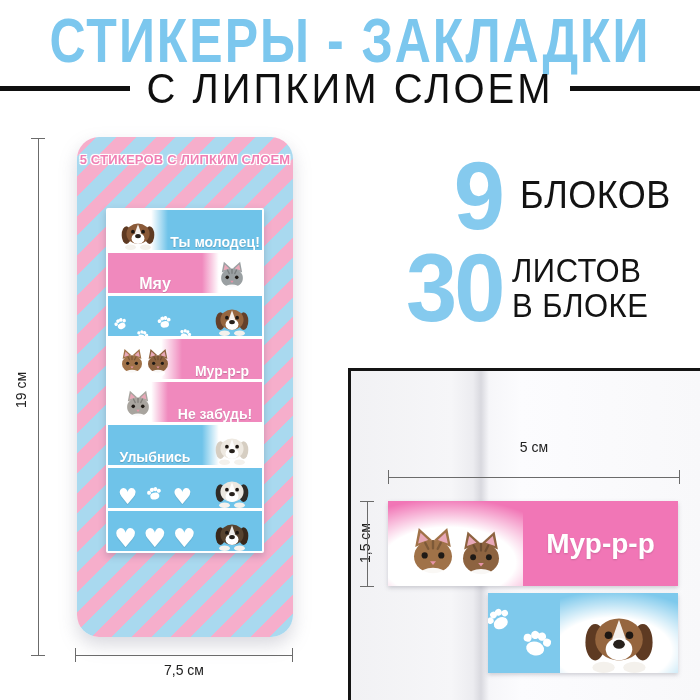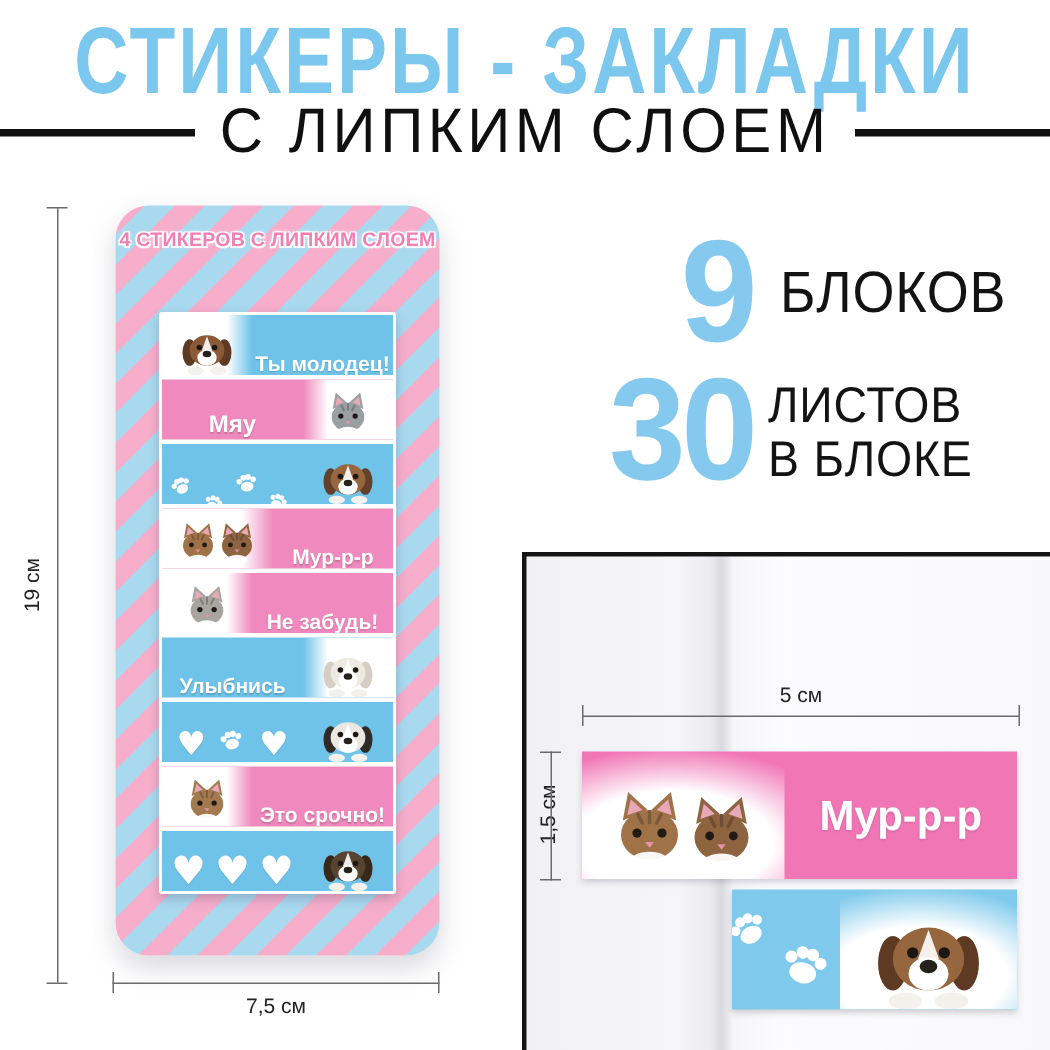--- a/index.html
+++ b/index.html
@@ -75,21 +75,21 @@
                 overflow:hidden; }
   .cu-sticker { position:absolute; display:flex; align-items:center; overflow:hidden;
                 box-shadow:0 2px 4px rgba(80,80,100,.25); }
   .cu-pink { left:37px; top:130px; width:290px; height:85px; background:#f176b6; }
   .cu-blue { left:137px; top:222px; width:190px; height:80px; background:#7ec9ec; }
   .cu-text { flex:1; text-align:center; color:#fff; font-weight:700; font-size:28px;
              text-shadow:0 1px 2px rgba(0,0,0,.15); }
   .cu-ph { height:100%; display:flex; align-items:flex-end; justify-content:center;
            background:radial-gradient(ellipse 90% 75% at 45% 72%, #fff 55%, rgba(255,255,255,0) 100%); }
   .cu-line-h { position:absolute; left:37px; top:106px; width:292px; height:1px; background:#6b6b6b; }
-  .cu-label-w { position:absolute; left:37px; top:84px; width:292px; text-align:center; font-size:14px; }
+  .cu-label-w { position:absolute; left:37px; top:68px; width:292px; text-align:center; font-size:14px; }
   .cu-line-v { position:absolute; left:16px; top:130px; width:1px; height:86px; background:#6b6b6b; }
   .cu-label-h { position:absolute; left:-24px; top:164px; width:76px; height:16px;
                 transform:rotate(-90deg); text-align:center; font-size:14px; }
   .hidden-defs { position:absolute; width:0; height:0; overflow:hidden; }
 </style>
 </head>
 <body>
 
 <svg class="hidden-defs" aria-hidden="true">
   <defs>
@@ -130,21 +130,21 @@
 <div class="canvas">
 
   <div class="title">СТИКЕРЫ - ЗАКЛАДКИ</div>
   <div class="subtitle-row">
     <div class="subtitle-line"></div>
     <div class="subtitle">С ЛИПКИМ СЛОЕМ</div>
     <div class="subtitle-line"></div>
   </div>
 
   <div class="card">
-    <div class="card-label">4 СТИКЕРОВ С ЛИПКИМ СЛОЕМ</div>
+    <div class="card-label">5 СТИКЕРОВ С ЛИПКИМ СЛОЕМ</div>
 
     <div class="stack">
 
       <div class="strip blue">
         <div class="ph white">
           <svg class="animal" style="--coat:#8a5a38;--ear:#5e3a22">
               <use href="#puppy"></use>
             </svg>
         </div>
         <div class="strip-text">Ты молодец!</div>
@@ -219,28 +219,20 @@
             </svg>
           <span class="heart" style="font-size:22px">♥</span>
         </div>
         <div class="ph">
           <svg class="animal" style="--coat:#ebe7e0;--ear:#2f2b27">
               <use href="#puppy"></use>
             </svg>
         </div>
       </div>
 
-      <div class="strip pink">
-        <div class="ph white">
-          <svg class="animal" style="--coat:#a37a50">
-              <use href="#kitten"></use>
-            </svg>
-        </div>
-        <div class="strip-text">Это срочно!</div>
-      </div>
 
       <div class="strip blue">
         <div class="icon-row">
           <span class="heart" style="font-size:26px">♥</span>
           <span class="heart" style="font-size:26px">♥</span>
           <span class="heart" style="font-size:26px">♥</span>
         </div>
         <div class="ph">
           <svg class="animal" style="--coat:#57432f;--ear:#38281b">
               <use href="#puppy"></use>

